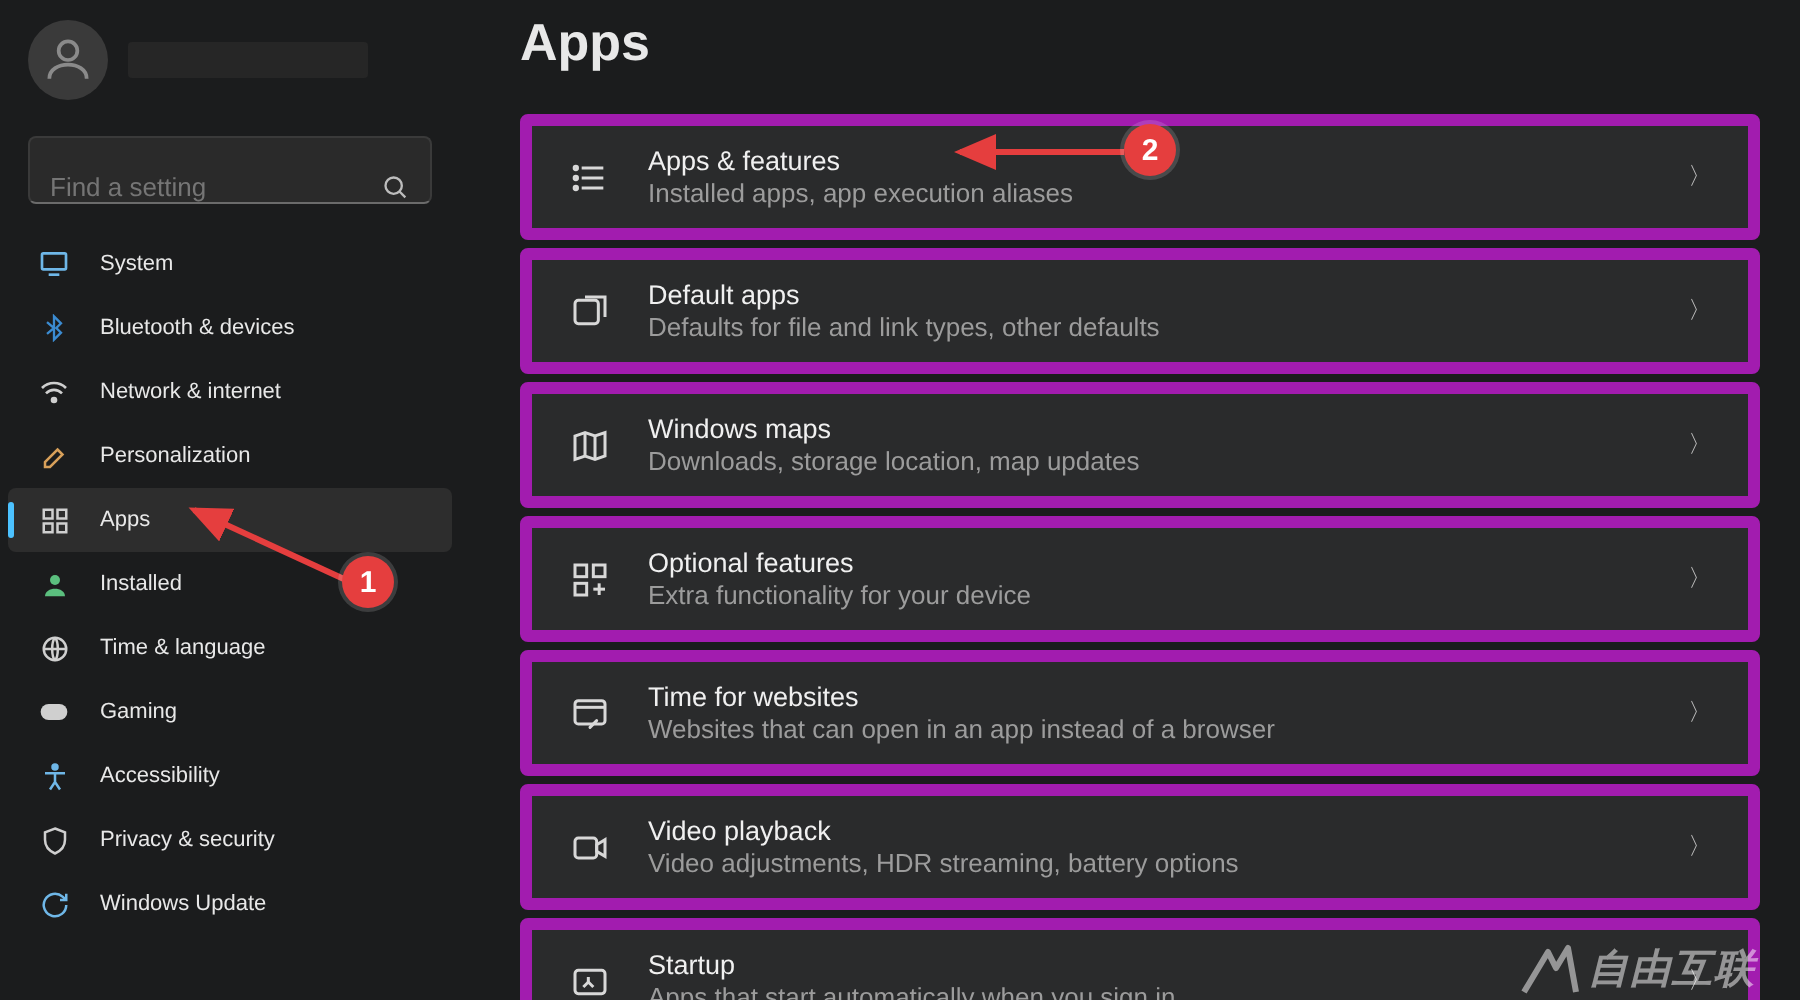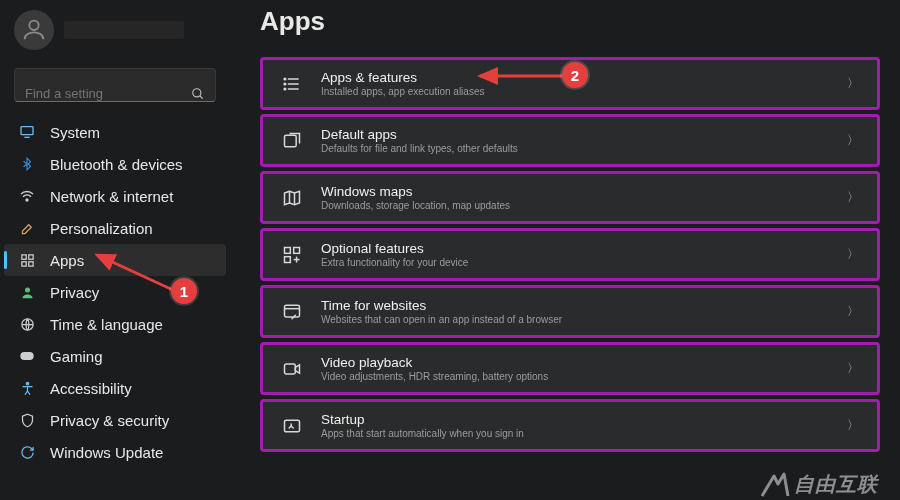--- a/index.html
+++ b/index.html
@@ -6,33 +6,33 @@
   html, body { width: 900px; height: 500px; overflow: hidden; font-family: "Segoe UI", Arial, sans-serif; background: #1b1c1d; color: #e8e8e8; }
   .root { display: flex; height: 100%; }
   
   .sidebar { width: 230px; flex-shrink: 0; padding: 8px 0 0 0; display: flex; flex-direction: column; }
   .user-row { display: flex; align-items: center; gap: 10px; padding: 2px 14px 18px 14px; }
   .avatar { width: 40px; height: 40px; border-radius: 50%; background: #3a3a3a; display: flex; align-items: center; justify-content: center; }
   .name-block { height: 18px; width: 120px; background: #262626; border-radius: 2px; }
   .search { margin: 0 14px 14px 14px; background: #2a2a2a; border: 1px solid #3a3a3a; border-bottom-color:#6b6b6b; border-radius: 4px; height: 34px; display: flex; align-items: flex-end; padding: 0 10px; font-size: 13px; color: #bdbdbd; justify-content: space-between; }
   .search input { background: transparent; border: none; outline: none; color: #e8e8e8; font-size: 13px; width: 160px; }
   .nav { list-style: none; }
-  .nav-item { display: flex; align-items: center; gap: 14px; height: 32px; padding: 0 10px 0 14px; margin: 0 4px; font-size: 15px; color: #e8e8e8; cursor: pointer; border-radius: 4px; position: relative; }
+  .nav-item { display: flex; align-items: center; gap: 14px; height: 32px; padding: 0 10px 0 14px; margin: 0 4px; font-size: 11px; color: #e8e8e8; cursor: pointer; border-radius: 4px; position: relative; }
   .nav-item.selected { background: #2d2d2d; }
   .nav-item.selected::before { content: ""; position: absolute; left: 0; top: 7px; bottom: 7px; width: 3px; background: #4cc2ff; border-radius: 2px; }
   .nav-icon { width: 18px; height: 18px; display: flex; align-items: center; justify-content: center; font-size: 14px; }
   
   .main { flex: 1; padding: 6px 20px 0 30px; overflow: hidden; }
   .page-title { font-size: 26px; font-weight: 600; margin: 0 0 20px 0; }
   .card-list { display: flex; flex-direction: column; gap: 4px; }
-  .card { background: #2a2b2c; border: 3px solid #a21caf; border-radius: 4px; display: flex; align-items: center; gap: 18px; padding: 10px 18px; cursor: pointer; position: relative; min-height:52px;}
+  .card { background: #2a2b2c; border: 6px solid #a21caf; border-radius: 4px; display: flex; align-items: center; gap: 18px; padding: 10px 18px; cursor: pointer; position: relative; min-height:52px;}
   .card-icon { width: 22px; height: 22px; display: flex; align-items: center; justify-content: center; flex-shrink: 0; }
   .card-txt { display: flex; flex-direction: column; gap: 1px; }
   .card-title { font-size: 13.5px; color: #f0f0f0; }
-  .card-sub { font-size: 10px; color: #9c9c9c; }
+  .card-sub { font-size: 13px; color: #9c9c9c; }
   .chev { margin-left: auto; color: #bcbcbc; font-size: 12px; }
   
   .badge { width: 26px; height: 26px; border-radius: 50%; background: #e53e3e; color: #fff; font-size: 15px; font-weight: 600; display: flex; align-items: center; justify-content: center; position: absolute; box-shadow: 0 0 0 2px rgba(255,255,255,0.15); }
   .arrow { position: absolute; pointer-events:none; }
   
   .watermark { position: absolute; right: 22px; bottom: 2px; font-size: 20px; font-weight: 700; font-style: italic; color: rgba(255,255,255,0.5); letter-spacing: 1px; display:flex; align-items:center; gap:4px;}
   .watermark svg { opacity:0.5;}
 </style>
 </head>
 <body>
@@ -105,21 +105,21 @@
           </span>
         <span>Apps</span>
       </li>
       <li class="nav-item">
         <span class="nav-icon">
             <svg width="15" height="15" viewBox="0 0 24 24" fill="#5bbf7e">
               <circle cx="12" cy="8" r="4"></circle>
               <path d="M4 21c0-4 4-6 8-6s8 2 8 6z"></path>
             </svg>
           </span>
-        <span>Privacy</span>
+        <span>Installed</span>
       </li>
       <li class="nav-item">
         <span class="nav-icon">
             <svg width="15" height="15" viewBox="0 0 24 24" fill="none" stroke="#cfcfcf" stroke-width="2">
               <circle cx="12" cy="12" r="9"></circle>
               <path d="M3 12h18M12 3c3 3 3 15 0 18M12 3c-3 3-3 15 0 18"></path>
             </svg>
           </span>
         <span>Time &amp; language</span>
       </li>

